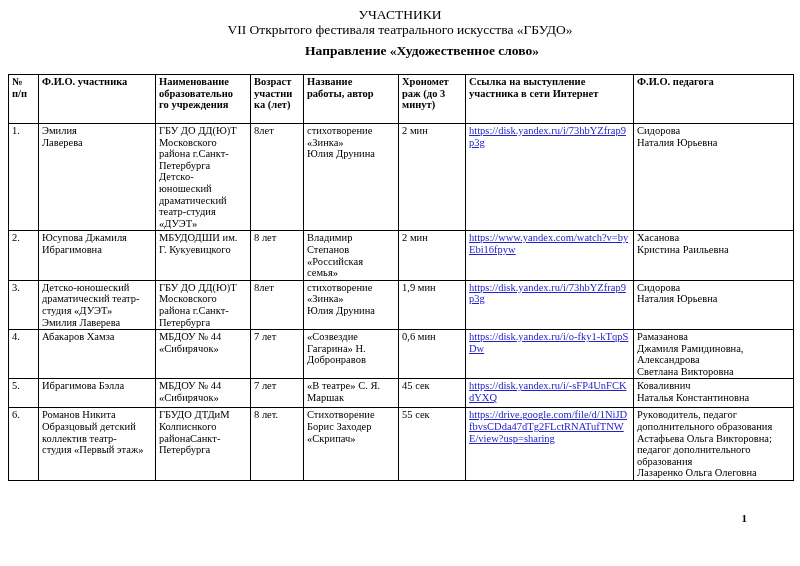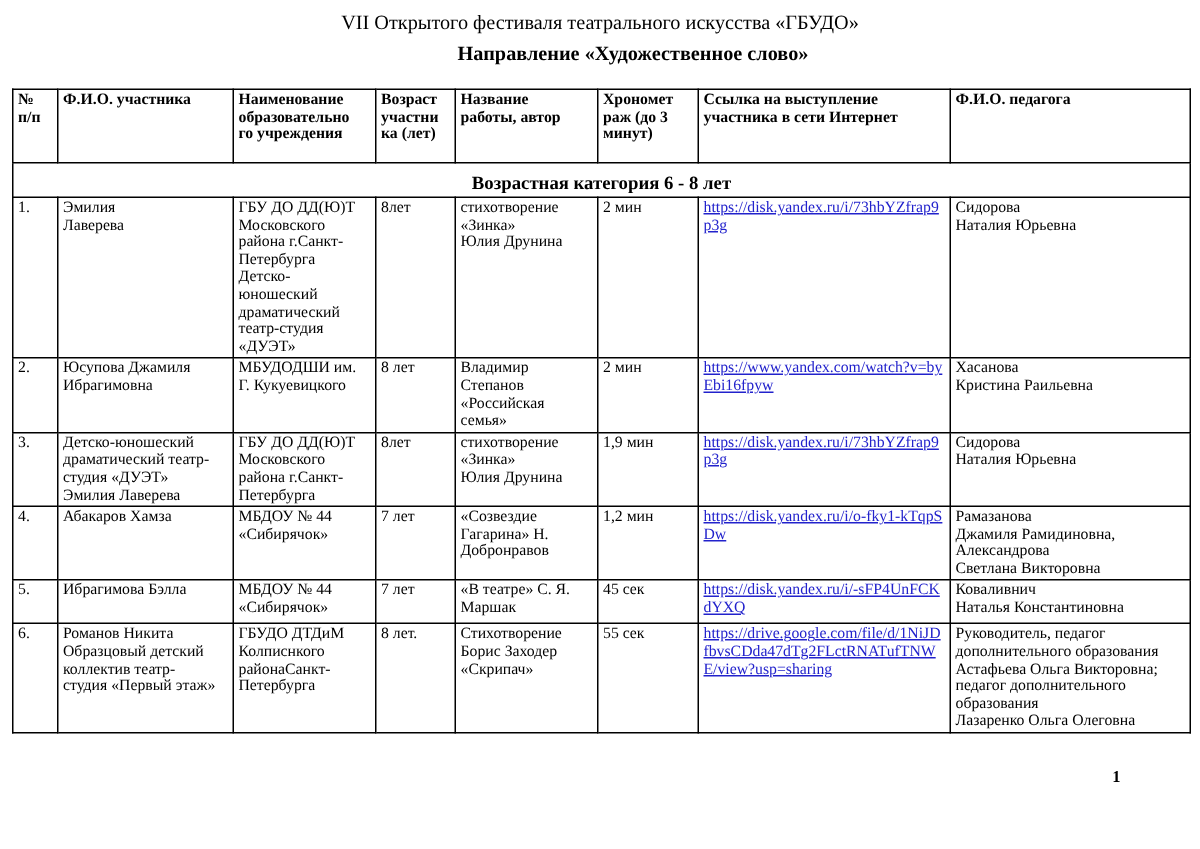--- a/index.html
+++ b/index.html
@@ -35,20 +35,21 @@
   .page-number{
     position:absolute;top:512px;right:53px;
     font-size:11px;font-weight:bold;
   }
 </style>
 </head>
 <body>
 
 <div class="page">
   <div class="doc-header">
+    <div>УЧАСТНИКИ</div>
     <div>VII Открытого фестиваля театрального искусства «ГБУДО»</div>
     <div class="direction">Направление «Художественное слово»</div>
   </div>
 
   <table class="participants">
     <colgroup>
       <col style="width:30px">
         <col style="width:117px">
         <col style="width:95px">
       <col style="width:53px">
@@ -72,23 +73,20 @@
 работы, автор</th>
           <th>Хрономет
 раж (до 3
 минут)</th>
           <th>Ссылка на выступление
 участника в сети Интернет</th>
           <th>Ф.И.О. педагога</th>
         </tr>
     </thead>
     <tbody id="table-body">
-      <tr class="category-row">
-        <td colspan="8">Возрастная категория 6 - 8 лет</td>
-      </tr>
     <tr class="data-row r0">
           <td>1.</td>
           <td>Эмилия
 Лаверева</td>
           <td>ГБУ ДО ДД(Ю)Т
 Московского
 района г.Санкт-
 Петербурга
 Детско-
 юношеский
@@ -141,21 +139,21 @@
         </tr>
         <tr class="data-row r3">
           <td>4.</td>
           <td>Абакаров Хамза</td>
           <td>МБДОУ № 44
 «Сибирячок»</td>
           <td>7 лет</td>
           <td>«Созвездие
 Гагарина» Н.
 Добронравов</td>
-          <td>1,2 мин</td>
+          <td>0,6 мин</td>
           <td><a href="#">https://disk.yandex.ru/i/o-fky1-kTqpSDw</a></td>
           <td>Рамазанова
 Джамиля Рамидиновна,
 Александрова
 Светлана Викторовна</td>
         </tr>
         <tr class="data-row r4">
           <td>5.</td>
           <td>Ибрагимова Бэлла</td>
           <td>МБДОУ № 44

